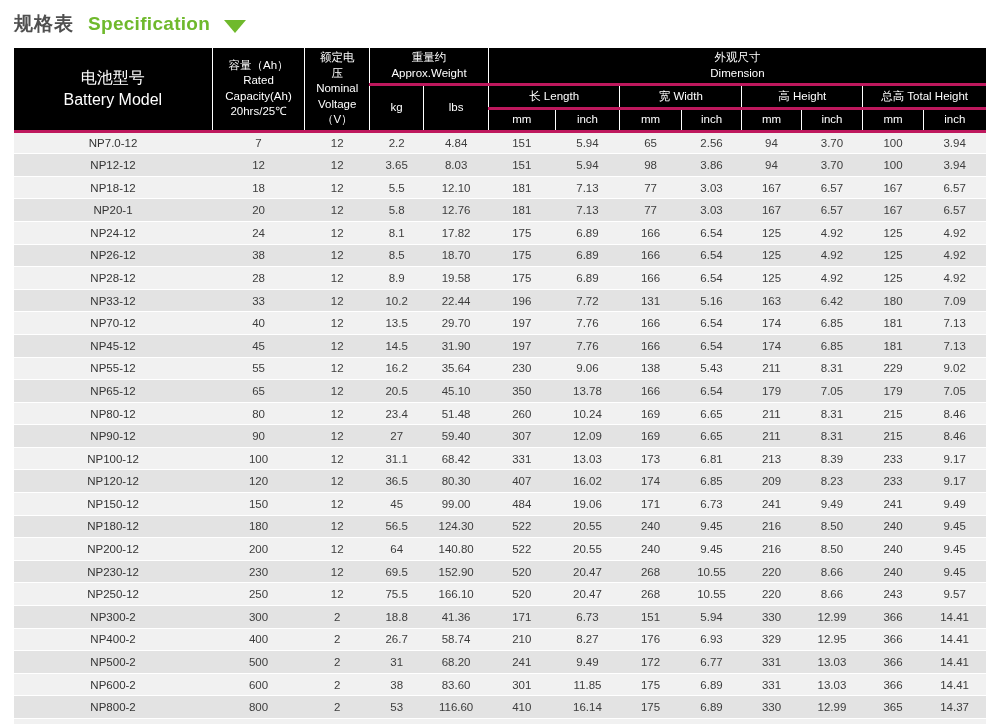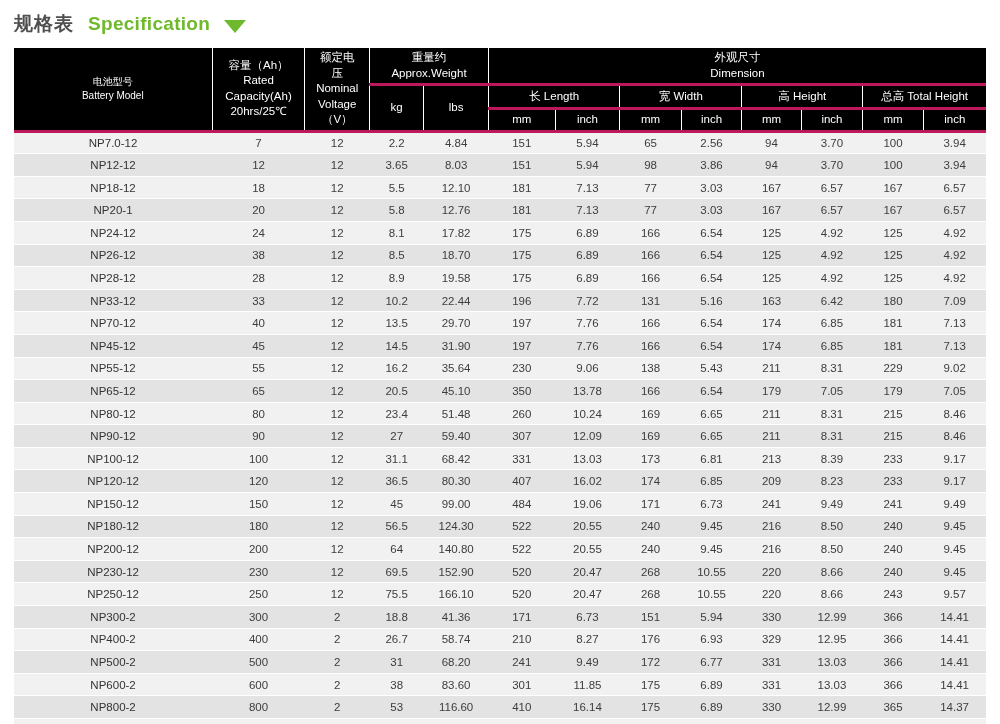--- a/index.html
+++ b/index.html
@@ -57,21 +57,21 @@
     background: #000000;
     color: #ffffff;
     font-weight: normal;
     font-size: 11.5px;
     line-height: 1.35;
     border-right: 1px solid #ffffff;
     border-bottom: 3px solid #be185d;
     padding: 2px 10px;
   }
   thead th.last { border-right: none; }
-  thead th.model { font-size: 10px; }
+  thead th.model { font-size: 16px; }
 
   
   tbody td {
     font-size: 11.5px;
     color: #3d3d3d;
     height: 22.6px;
     padding: 0 1px;
     border-bottom: 1px solid #ffffff;
   }
   tbody tr.odd td { background: #f1f1f1; }

